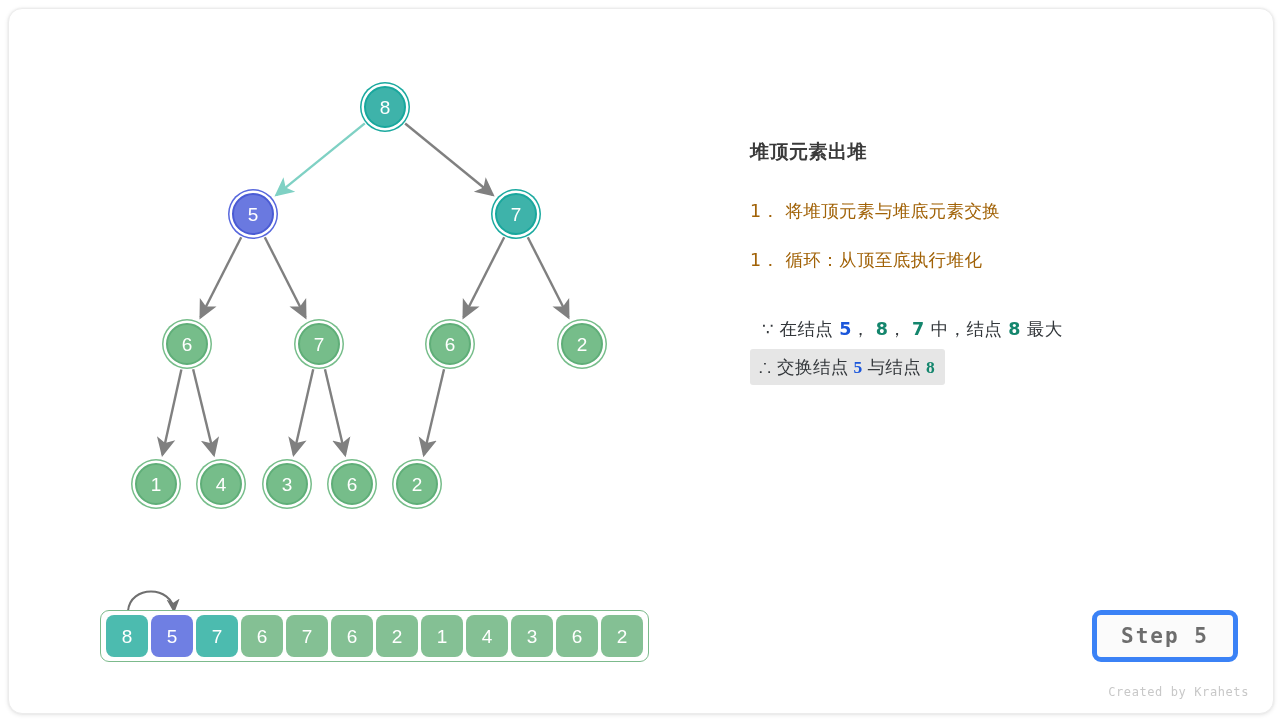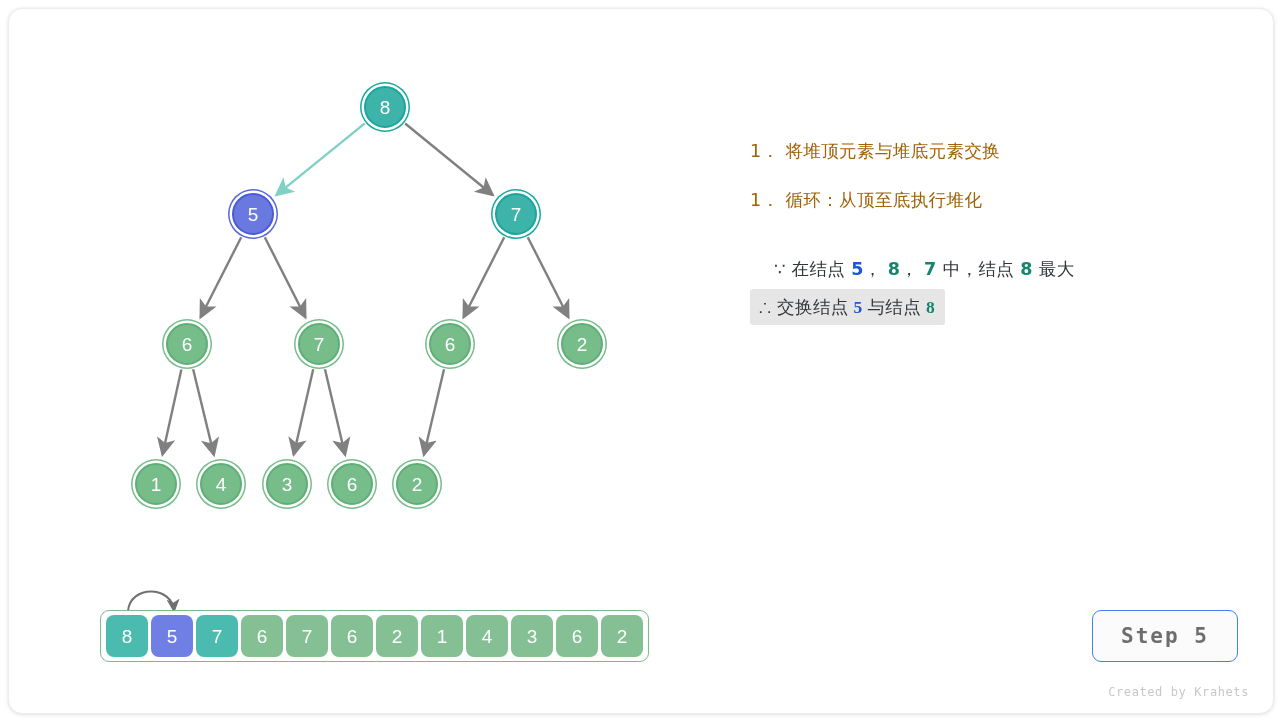--- a/index.html
+++ b/index.html
@@ -63,27 +63,27 @@
     font-family:"DejaVu Sans","Liberation Sans",sans-serif;white-space:nowrap;
   }
   .concl{
     font-size:17.5px;color:#33373b;letter-spacing:.4px;white-space:nowrap;
     font-family:"DejaVu Sans","Liberation Sans",sans-serif;
     padding:6px 10px 6px 8px;display:inline-block;border-radius:3px;
   }
   .concl.hl{background:#e6e6e6;font-family:Liberation Serif, serif;}
   .nblue{color:#1a56db;font-weight:bold;}
   .ngreen{color:#14866d;font-weight:bold;}
-  #concl-1{margin-left:16px;text-decoration:underline;}
+  #concl-1{margin-left:4px;text-decoration:underline;}
   #concl-2{margin-top:2px;}
 
   
   #step-badge{
     position:absolute;left:1083px;top:601px;width:146px;height:52px;
-    border:1px solid #3b82f6;border-radius:9px;background:#fbfbfb;
+    border:5px solid #3b82f6;border-radius:9px;background:#fbfbfb;
     display:flex;align-items:center;justify-content:center;
     font-family:"DejaVu Sans Mono","Liberation Mono",monospace;
     font-size:21px;font-weight:bold;color:#6d6d6d;letter-spacing:2px;
     box-sizing:border-box;
   }
   #credit{
     position:absolute;left:1075px;top:676px;width:165px;text-align:right;
     font-family:"DejaVu Sans Mono","Liberation Mono",monospace;
     font-size:12px;color:#c8c8c8;letter-spacing:.6px;
   }
@@ -153,20 +153,21 @@
         <div class="cell green">2</div>
         <div class="cell green">1</div>
         <div class="cell green">4</div>
         <div class="cell green">3</div>
         <div class="cell green">6</div>
         <div class="cell green">2</div>
       </div>
   </div>
 
   <div id="panel">
+    <div id="panel-title">堆顶元素出堆</div>
 
     <div class="step-line">1． 将堆顶元素与堆底元素交换</div>
     <div class="step-line">1． 循环：从顶至底执行堆化</div>
 
     <div style="height:14px"></div>
 
     <div id="concl-1">
       <span class="concl">
         <span>∵</span>
         <span>在结点</span>

